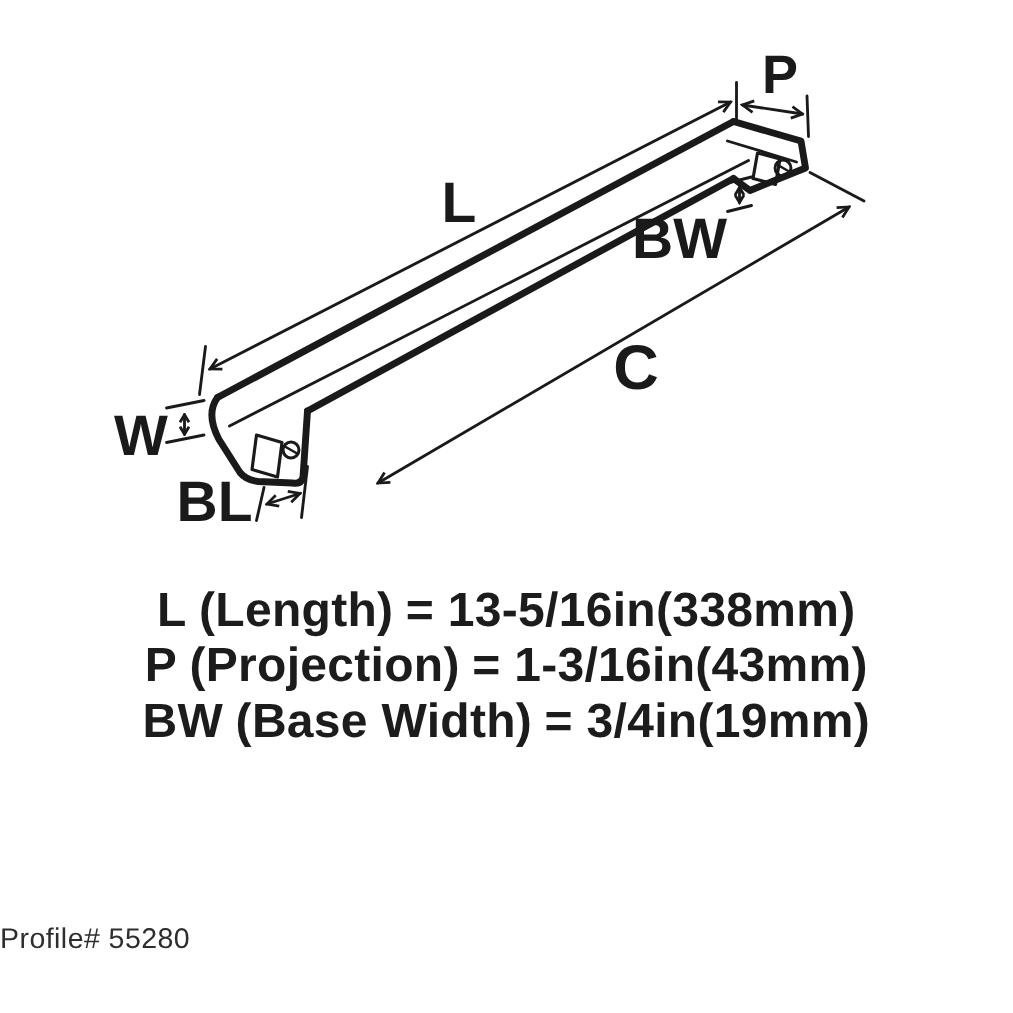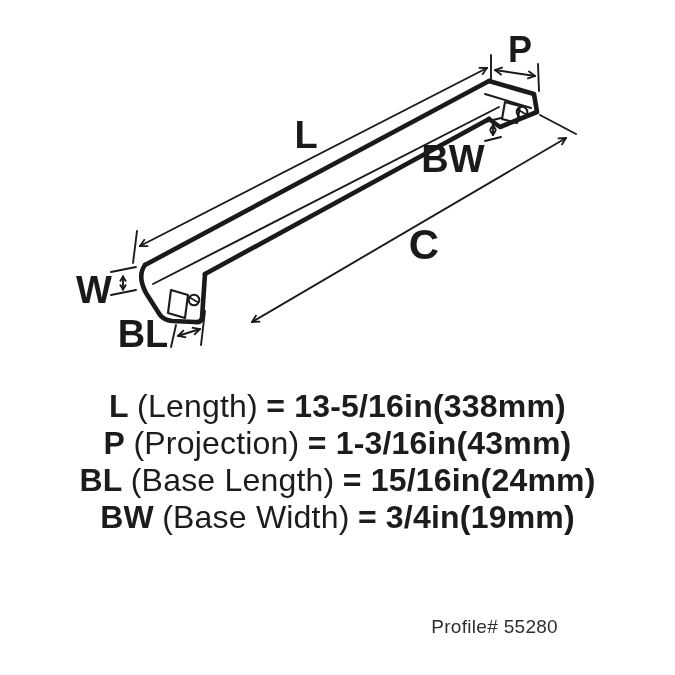--- a/index.html
+++ b/index.html
@@ -14,26 +14,26 @@
 
   .dims {
     position: absolute; left: 0; top: 388px; width: 675px;
     text-align: center; color: #1c1c1c;
   }
   .dim-row {
     height: 37px; line-height: 37px; font-size: 32px;
     letter-spacing: 0.2px; white-space: nowrap;
   }
   .seg-sym  { font-weight: 700; margin-right: 0.26em; }
-  .seg-name { font-weight: 400; margin-right: 0.26em; }
+  .seg-name { font-weight: 700; margin-right: 0.26em; }
   .seg-val  { font-weight: 700; }
   .seg-metric { font-weight: 700; }
   .footer {
     position: absolute; left: 0; top: 616px; width: 558px;
-    text-align: right; font-size: 19px; line-height: 22px;
+    text-align: left; font-size: 19px; line-height: 22px;
     font-weight: 400; color: #2e2e2e; letter-spacing: 0.3px;
   }
 </style>
 </head>
 <body>
 
 <div class="stage">
 
   <svg class="drawing-svg" viewBox="0 0 675 675">
     <defs>
@@ -99,22 +99,19 @@
   </svg>
 
   <div class="dims">
     <div class="dim-row">
       <span class="seg-sym">L</span><span class="seg-name">(Length)</span><span class="seg-val">= 13-5/16in</span><span class="seg-metric">(338mm)</span>
     </div>
     <div class="dim-row">
       <span class="seg-sym">P</span><span class="seg-name">(Projection)</span><span class="seg-val">= 1-3/16in</span><span class="seg-metric">(43mm)</span>
     </div>
     <div class="dim-row">
-      <span class="seg-sym">BL</span><span class="seg-name">(Base Length)</span><span class="seg-val">= 15/16in</span><span class="seg-metric">(24mm)</span>
-    </div>
-    <div class="dim-row">
       <span class="seg-sym">BW</span><span class="seg-name">(Base Width)</span><span class="seg-val">= 3/4in</span><span class="seg-metric">(19mm)</span>
     </div>
   </div>
 
   <div class="footer">Profile# 55280</div>
 
 </div>
 
 </body></html>

